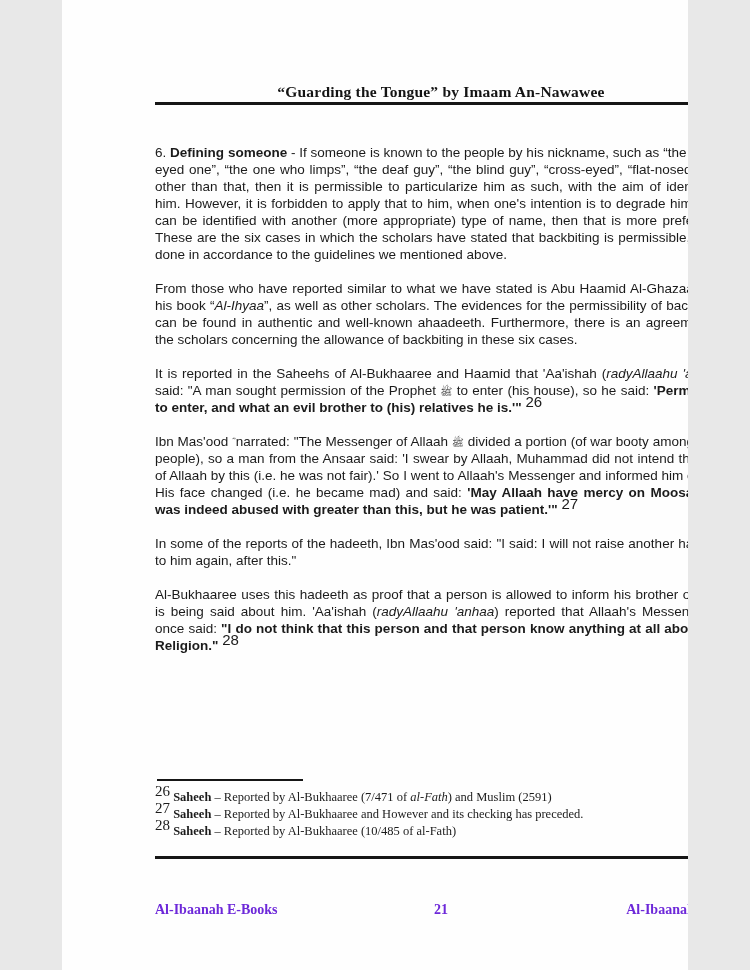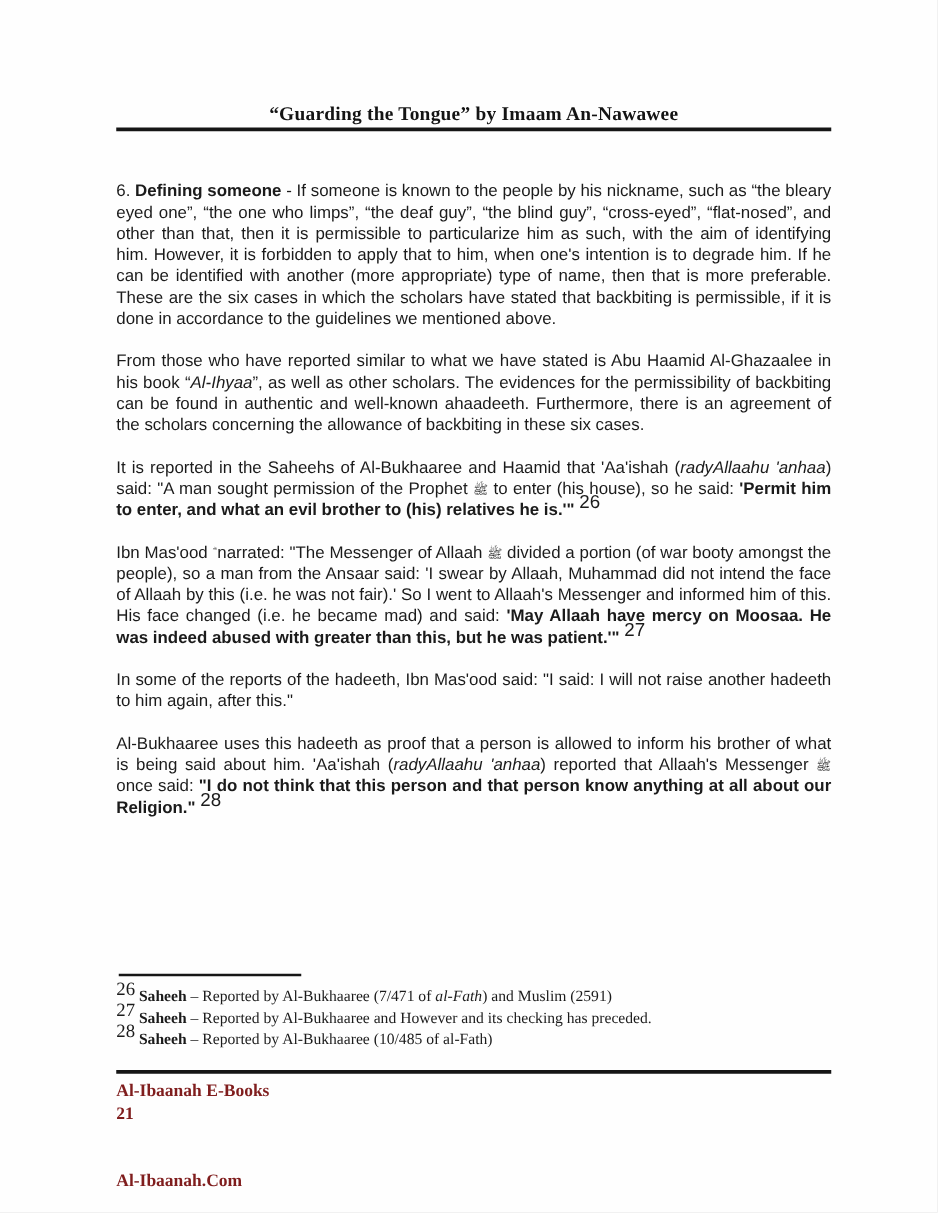--- a/index.html
+++ b/index.html
@@ -1,17 +1,17 @@
 <!DOCTYPE html>
 <html><head>
 <meta charset="utf-8">
 <style>
   html,body{margin:0;padding:0;background:#e8e8e8;}
   .page{
-    width:750px;height:970px;position:relative;margin:0 auto;
+    width:626px;height:970px;position:relative;margin:0 auto;
     background:#fefefe;color:#1b1b1b;overflow:hidden;
   }
   
   .header-title{
     position:absolute;left:93px;width:572px;top:83px;
     text-align:center;font:bold 15.5px/18px "Liberation Serif", serif;
     color:#141414;letter-spacing:.2px;
   }
   .header-rule{
     position:absolute;left:93px;width:572px;top:102px;height:3px;background:#161616;
@@ -34,21 +34,21 @@
   }
   .fn-rule{width:146px;height:2px;background:#161616;margin:0 0 8px 2px;}
   .fn{margin:0;}
   
   .footer-rule{
     position:absolute;left:93px;width:572px;top:856px;height:3px;background:#161616;
   }
   .footer{
     position:absolute;left:93px;width:572px;top:865px;
     display:flex;align-items:baseline;
-    font:bold 14px/18px "Liberation Serif", serif;color:#7f1d1d;flex-direction:column;
+    font:bold 14px/18px "Liberation Serif", serif;color:#6d28d9;
   }
   .footer .fl{flex:1;text-align:left;}
   .footer .fc{flex:0 0 auto;text-align:left;}
   .footer .fr{flex:1;text-align:right;margin-top:36px;}
 </style>
 </head>
 <body>
 
 <div class="page">
 

